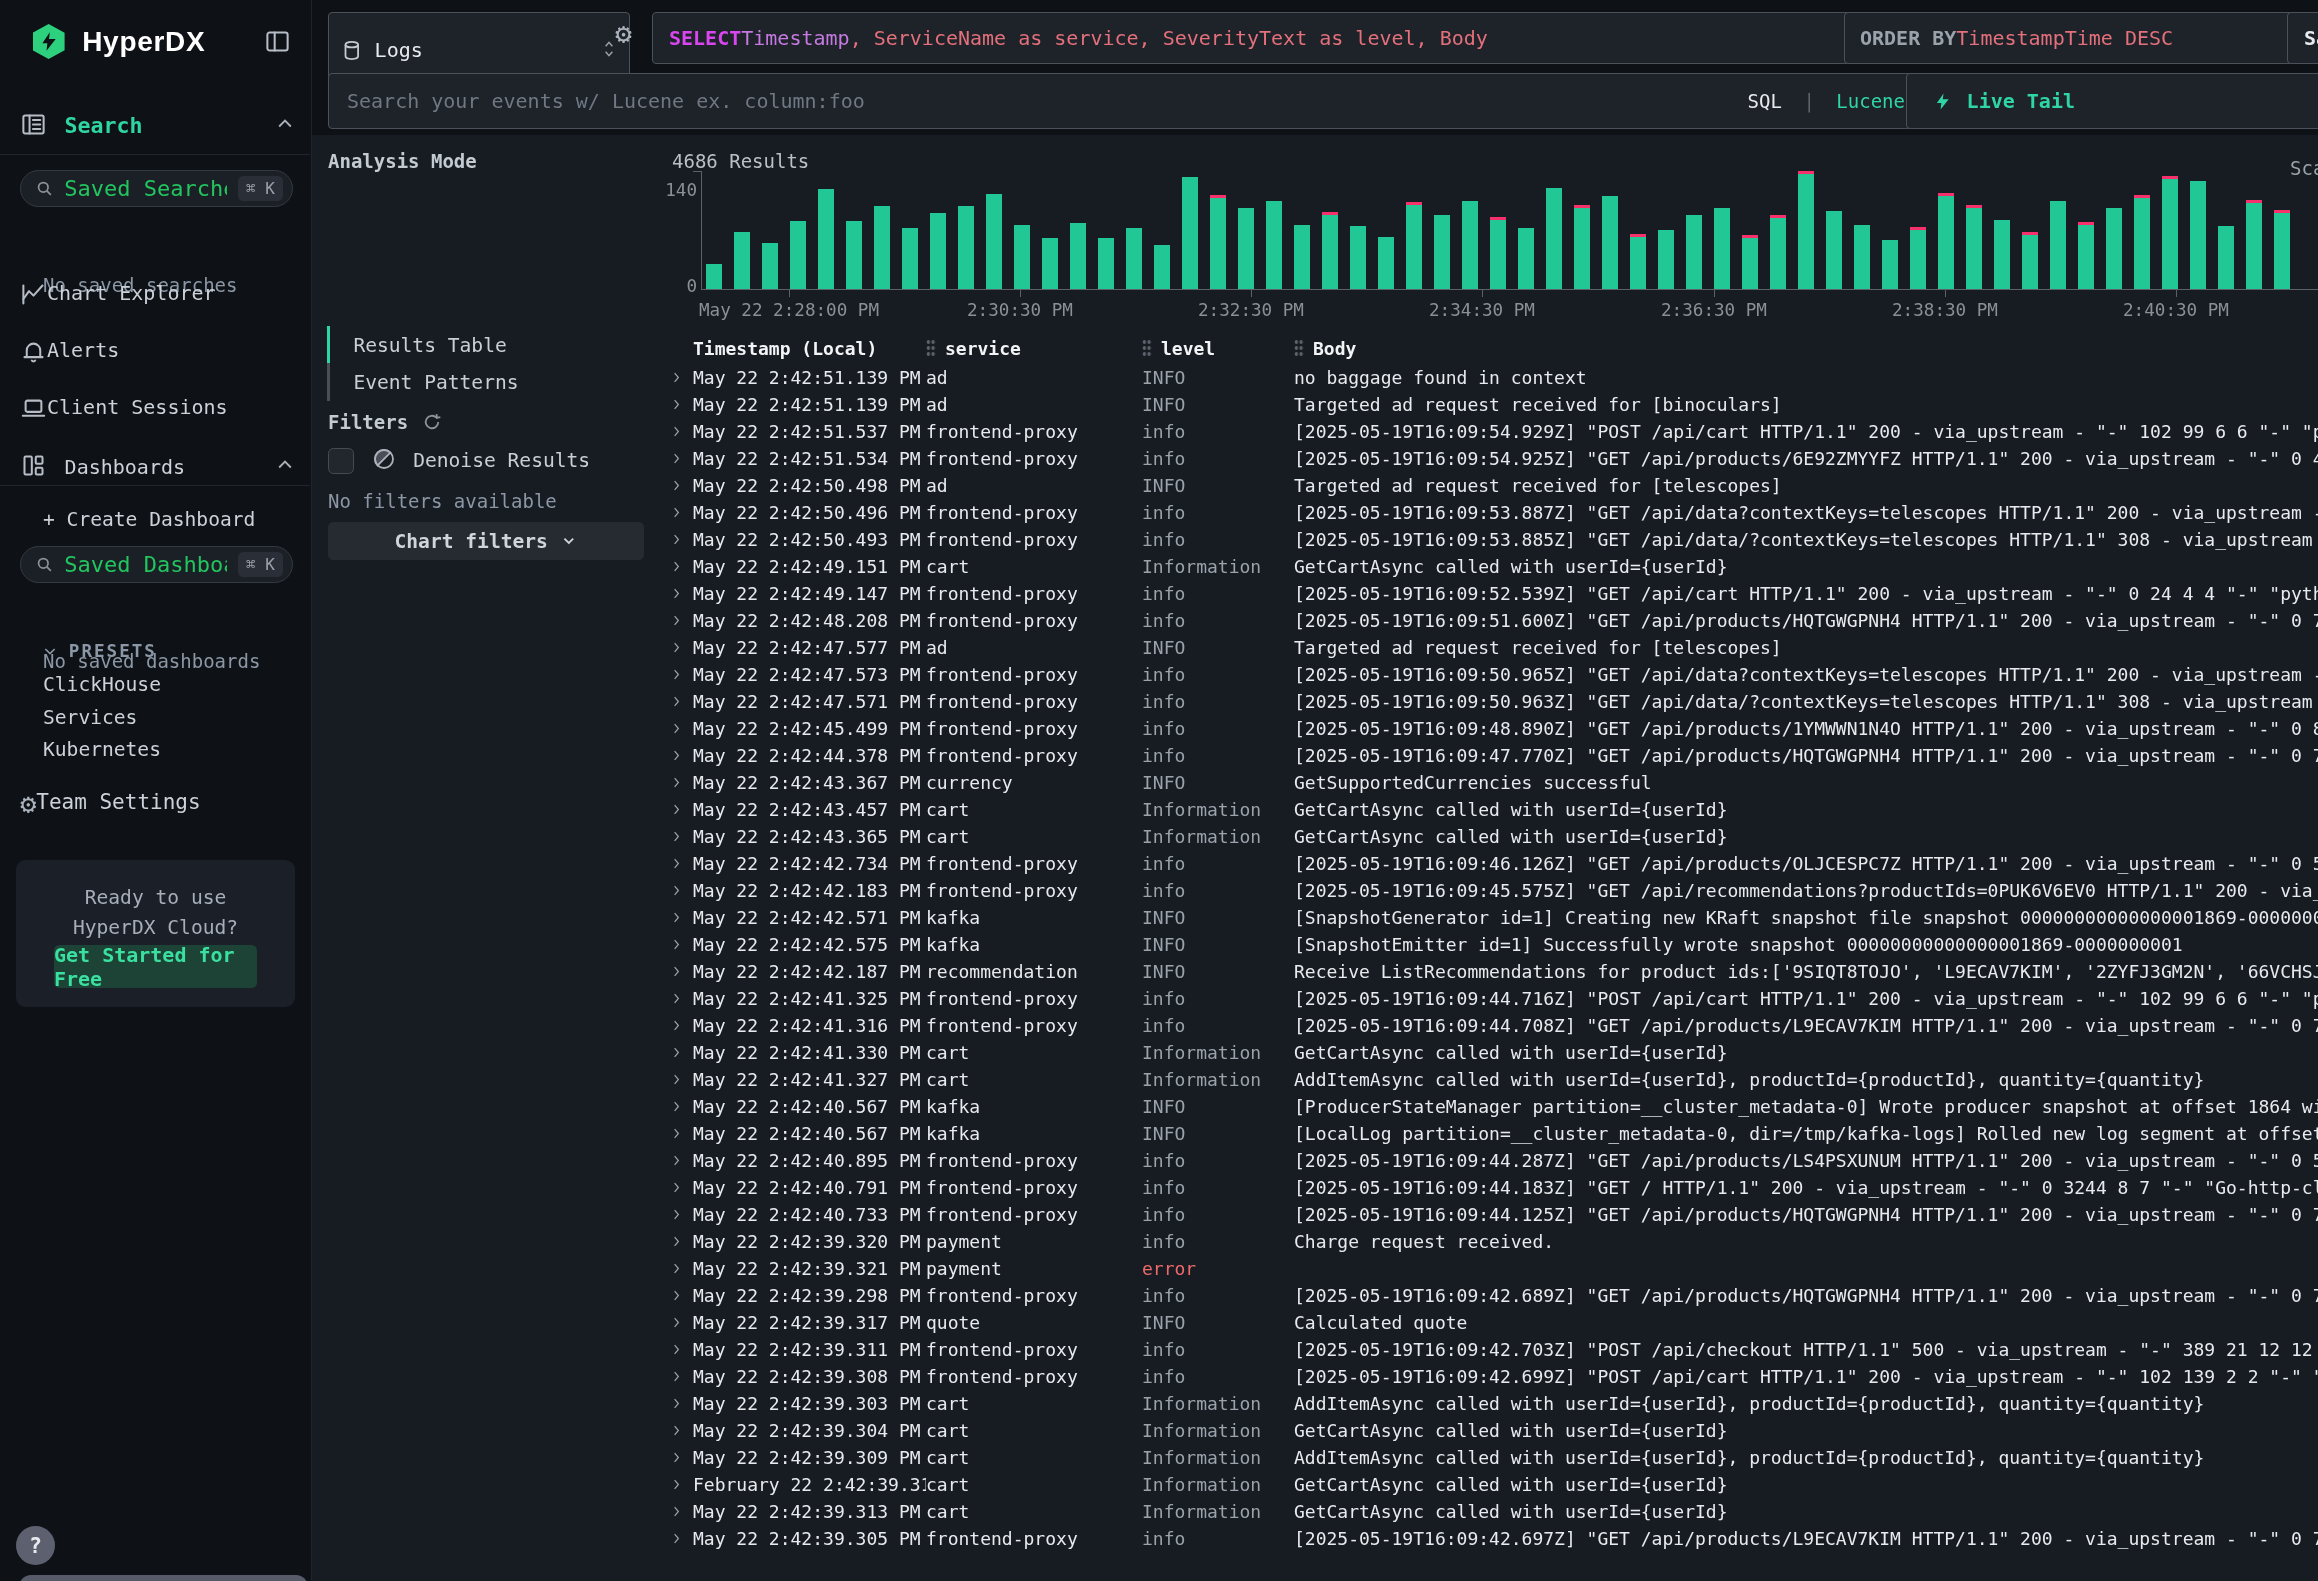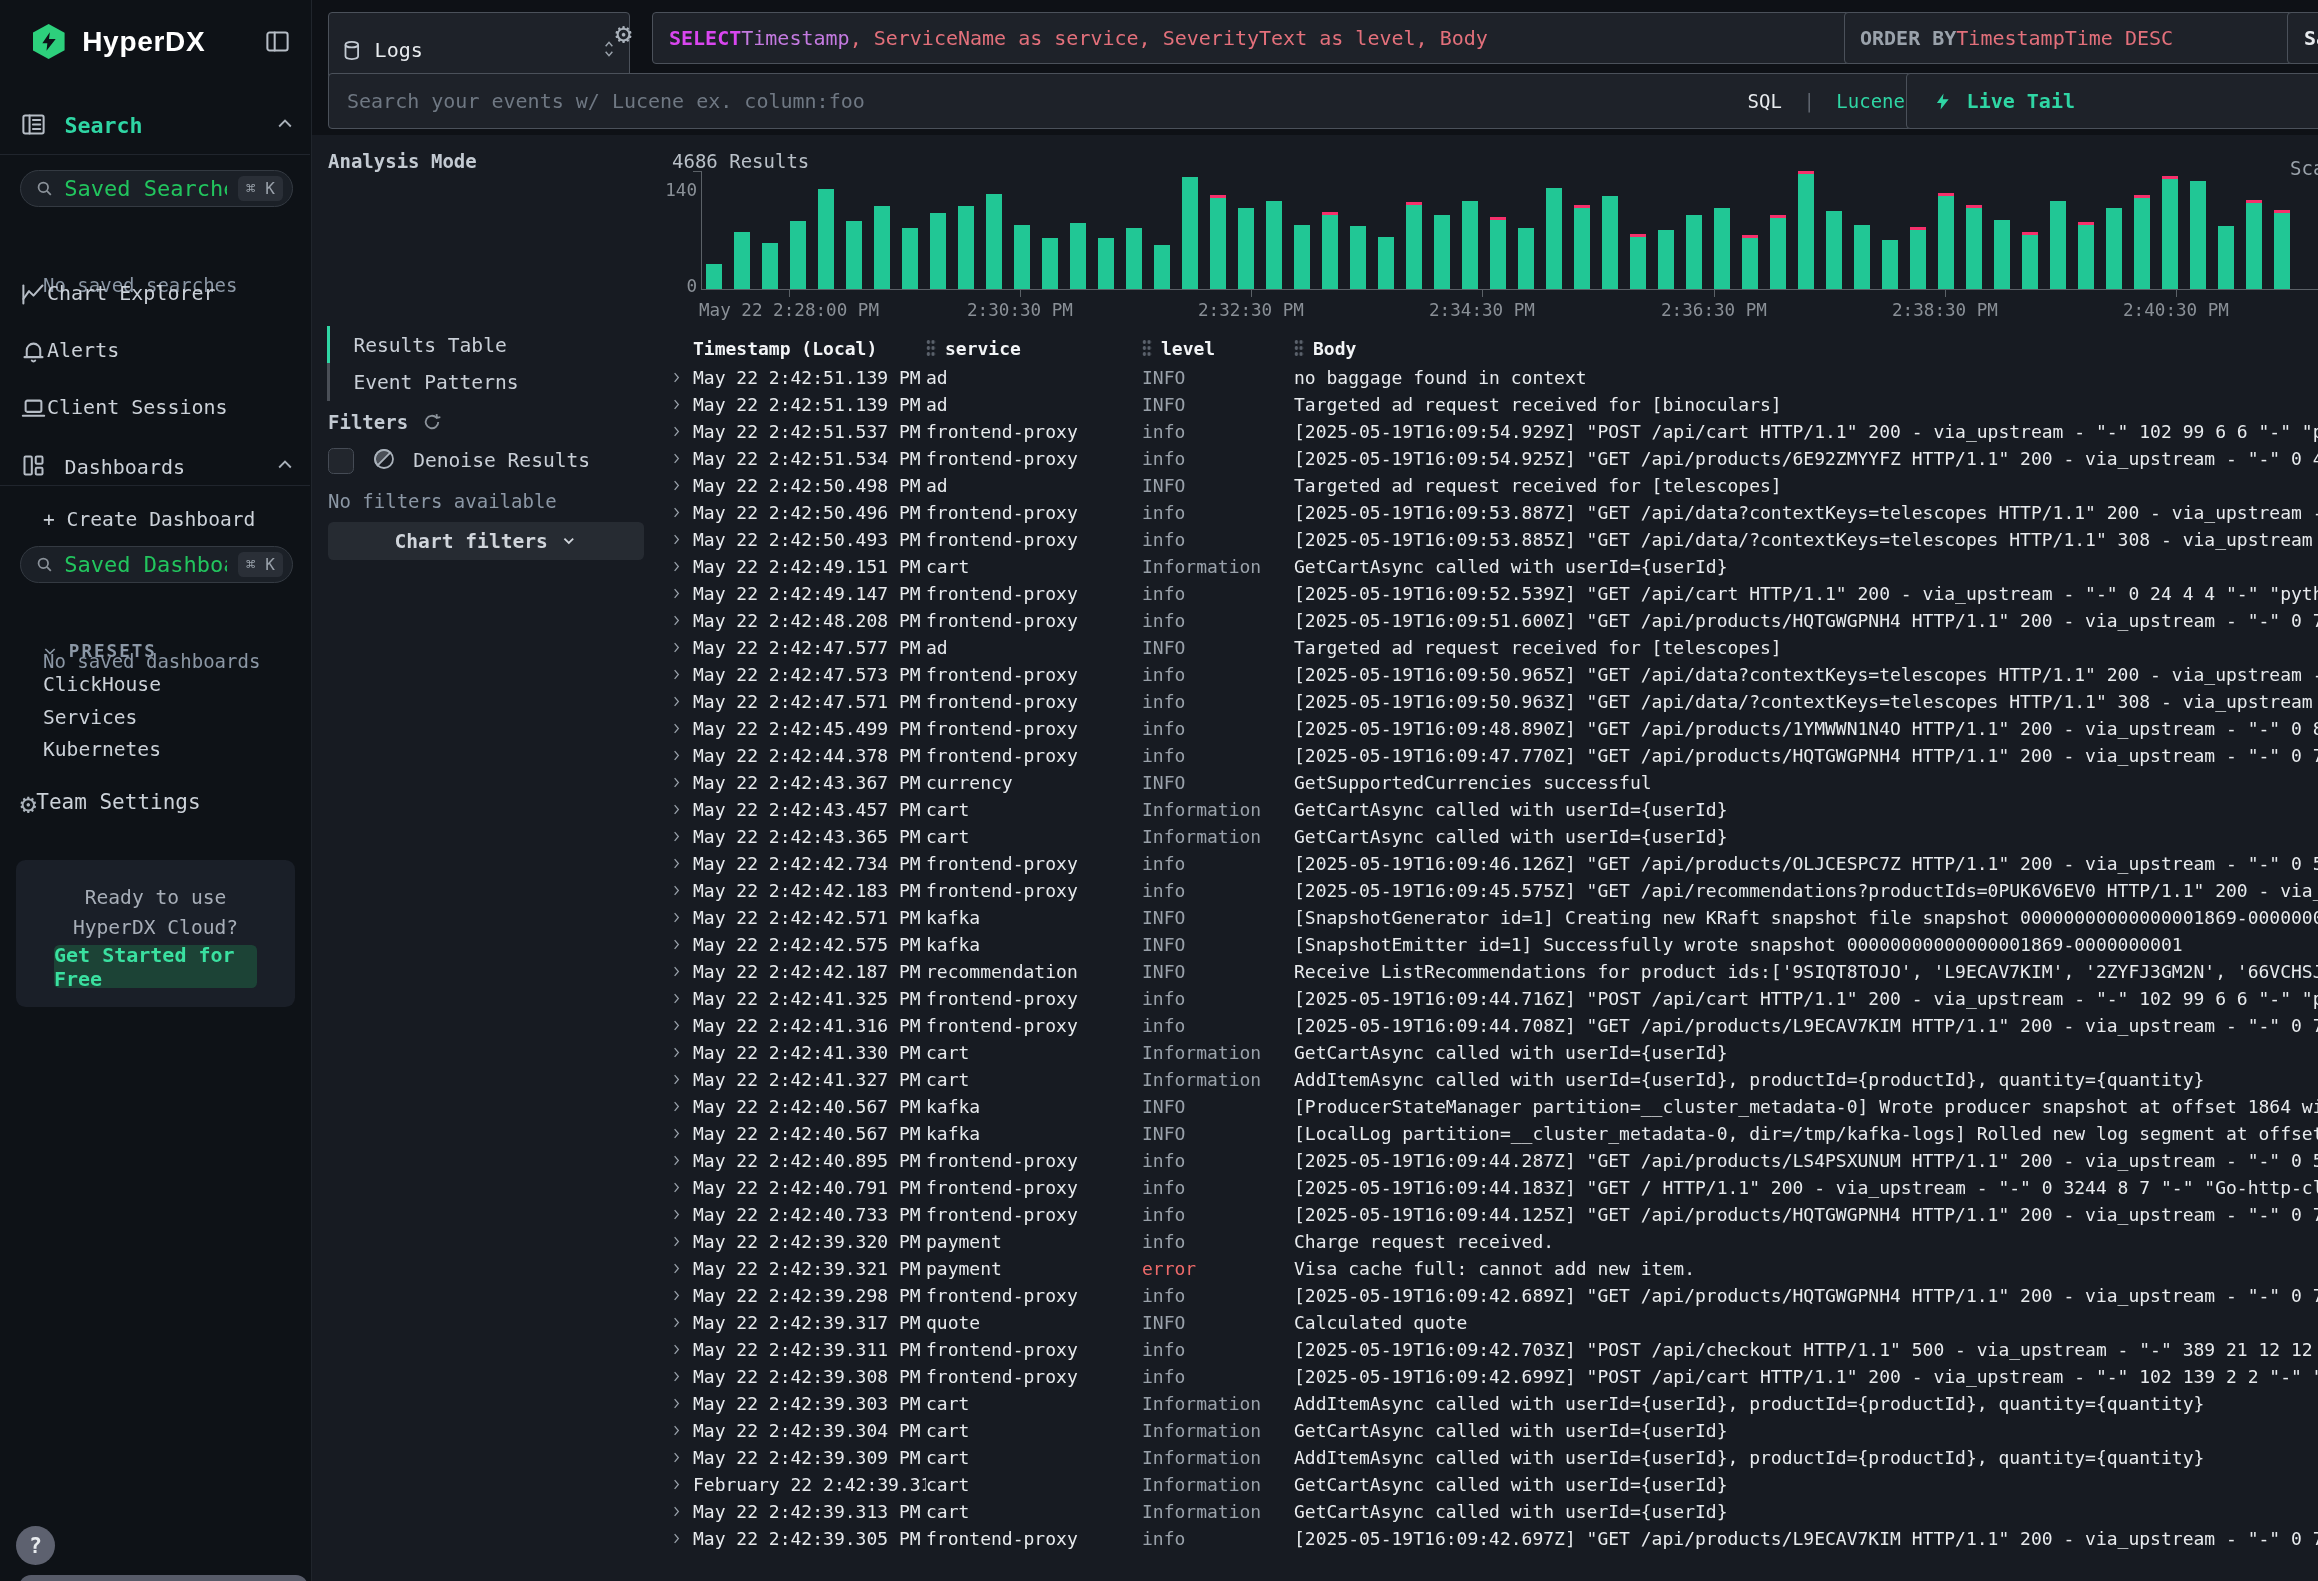--- a/index.html
+++ b/index.html
@@ -927,21 +927,20 @@
           </div>
           <div class="trow">
             <div class="c-exp">
               <svg viewBox="0 0 24 24">
                 <polyline points="9,5 15,12 9,19"></polyline>
               </svg>
             </div>
             <div class="c-ts">May 22 2:42:39.321 PM</div>
             <div class="c-svc">payment</div>
             <div class="c-lvl lvl-error">error</div>
-            <div class="c-body">Visa cache full: cannot add new item.</div>
           </div>
           <div class="trow">
             <div class="c-exp">
               <svg viewBox="0 0 24 24">
                 <polyline points="9,5 15,12 9,19"></polyline>
               </svg>
             </div>
             <div class="c-ts">May 22 2:42:39.298 PM</div>
             <div class="c-svc">frontend-proxy</div>
             <div class="c-lvl lvl-info">info</div>

